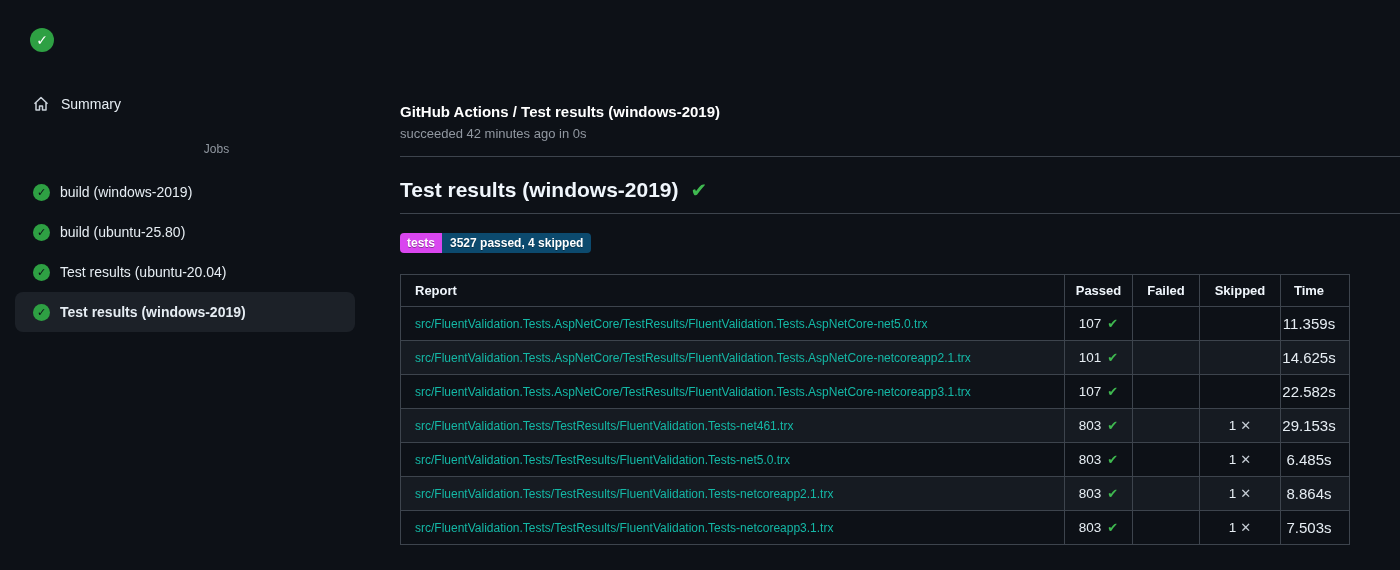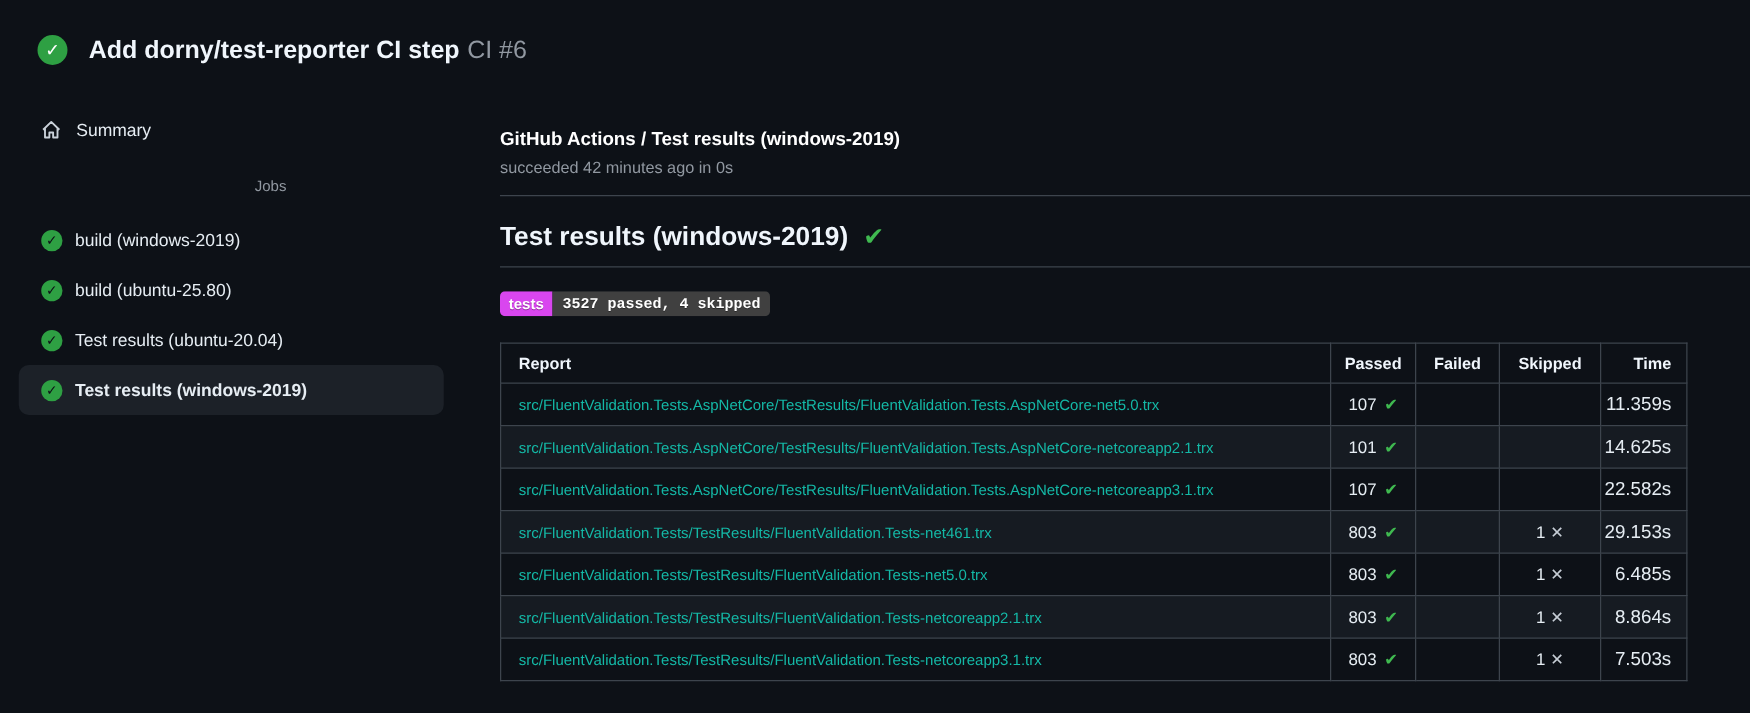--- a/index.html
+++ b/index.html
@@ -41,46 +41,43 @@
 
   .section-heading { margin-top: 18px; padding-bottom: 8px; border-bottom: 1px solid #3d444d;
     display: flex; align-items: center; gap: 12px; }
   .section-heading .txt { font-size: 21px; font-weight: 700; color: #f0f6fc; line-height: 30px; }
   .heading-check { color: #3fb950; font-size: 20px; font-weight: 700; line-height: 30px; }
 
   
   .badge { margin-top: 19px; display: inline-flex; height: 20px; border-radius: 4px; overflow: hidden;
     font-size: 12px; font-weight: 600; color: #ffffff; text-shadow: 0 1px 0 rgba(0,0,0,0.35); }
   .badge .left { background: #d946ef; display: flex; align-items: center; padding: 0 7px; }
-  .badge .right { background: #404040; display: flex; align-items: center; padding: 0 8px; font-family: Liberation Mono, monospace; }
+  .badge .right { background: #0c4a6e; display: flex; align-items: center; padding: 0 8px; }
 
   
   table { margin-top: 21px; border-collapse: collapse; table-layout: fixed; }
   th, td { border: 1px solid #3d444d; overflow: hidden; white-space: nowrap; }
   th { height: 32px; font-size: 13px; font-weight: 700; color: #f0f6fc; background: #0d1117; }
   td { height: 34px; font-size: 13px; background: #0d1117; }
   tr.alt td { background: #161b22; }
   .col-report  { text-align: left;  padding-left: 14px; }
   .col-passed, .col-failed, .col-skipped { text-align: center; }
-  .col-time    { text-align: right; padding-right: 12px; }
+  .col-time    { text-align: center; padding-right: 12px; }
   td.col-time { color: #e6edf3; font-size: 15px; }
   a.report-link { color: #14b8a6; text-decoration: none; font-size: 12px; }
   .pass-num { color: #e6edf3; font-size: 13.5px; }
   .pass-check { color: #3fb950; font-size: 13px; font-weight: 700; margin-left: 6px; }
   .skip-num { color: #e6edf3; font-size: 13.5px; }
   .skip-x { color: #c6cdd5; font-size: 13px; margin-left: 4px; }
 </style>
 </head>
 <body>
 
 <div class="run-header">
   <span class="cc lg">✓</span>
-  <span>
-    <span class="run-title">Add dorny/test-reporter CI step</span><span class="run-ref">CI #6</span>
-  </span>
 </div>
 
 <div class="columns">
   <div class="sidebar">
     <div class="summary-item">
       <svg class="home-ic" viewBox="0 0 16 16" fill="none" stroke="currentColor" stroke-width="1.5" stroke-linejoin="round">
         <path d="M1.5 7.8 8 1.5l6.5 6.3M3 6.5V14h3.5v-4h3v4H13V6.5"></path>
       </svg>
       <span class="summary-label">Summary</span>
     </div>

